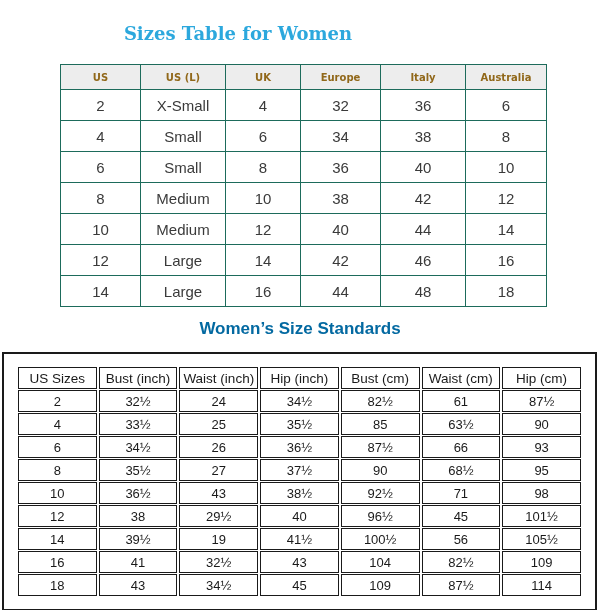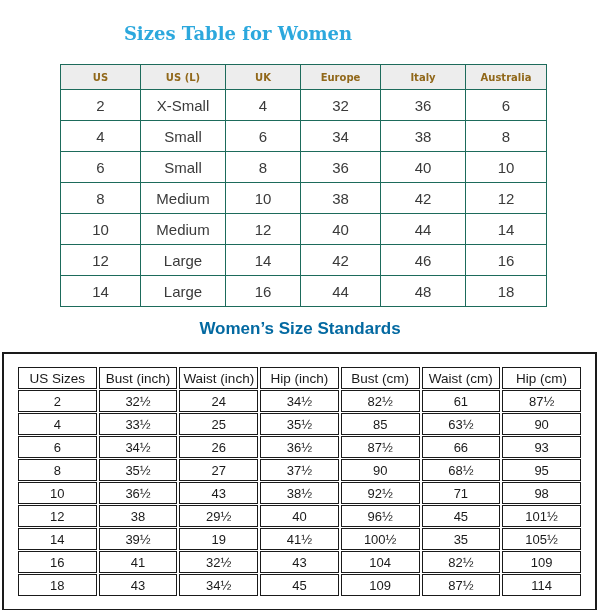--- a/index.html
+++ b/index.html
@@ -292,21 +292,21 @@
             <td>96½</td>
             <td>45</td>
             <td>101½</td>
           </tr>
           <tr>
             <td>14</td>
             <td>39½</td>
             <td>19</td>
             <td>41½</td>
             <td>100½</td>
-            <td>35</td>
+            <td>56</td>
             <td>105½</td>
           </tr>
           <tr>
             <td>16</td>
             <td>41</td>
             <td>32½</td>
             <td>43</td>
             <td>104</td>
             <td>82½</td>
             <td>109</td>

